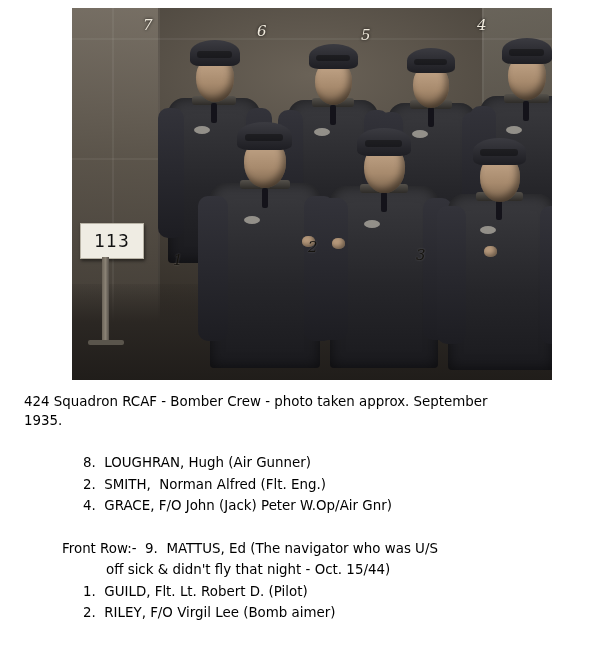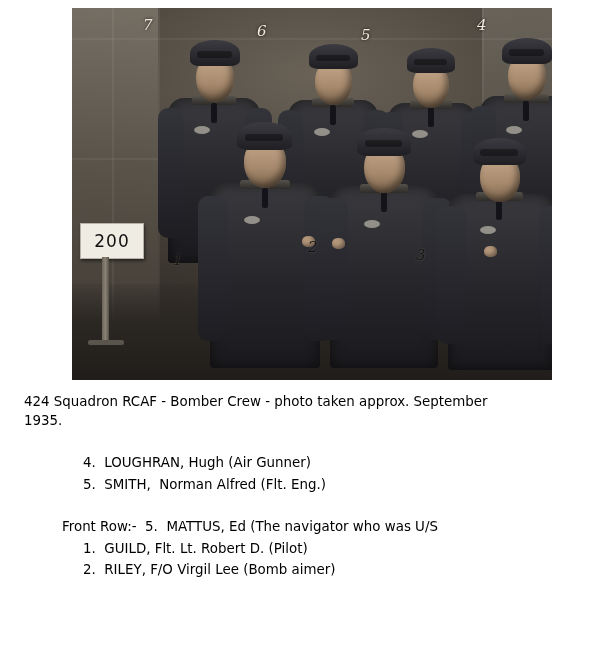--- a/index.html
+++ b/index.html
@@ -305,42 +305,44 @@
       <div class="arm-r" style="left:468px; top:198px; width:29px;  height:138px;"></div>
       <div class="collar" style="left:404px; top:184px; width:47px;"></div>
       <div class="tie" style="left:424px; top:192px;"></div>
       <div class="head" style="left:408px; top:146px; width:40px; height:48px;"></div>
       <div class="cap" style="left:401px; top:130px; width:53px; height:27px;"></div>
       <div class="brevet" style="left:408px; top:218px;"></div>
       <div class="hand" style="left:412px; top:238px;"></div>
     </div>
 
     <div class="board">
-      <span class="board-text">200</span>
+      <span class="board-text">113</span>
     </div>
     <div class="board-stand"></div>
     <div class="board-foot"></div>
 
     <span class="photo-num" style="left:71px;  top:8px;">7</span>
     <span class="photo-num" style="left:185px; top:14px;">6</span>
     <span class="photo-num" style="left:289px; top:18px;">5</span>
     <span class="photo-num" style="left:405px; top:8px;">4</span>
 
     <span class="photo-num dark" style="left:101px; top:243px;">1</span>
     <span class="photo-num dark" style="left:236px; top:230px;">2</span>
     <span class="photo-num dark" style="left:344px; top:238px;">3</span>
   </div>
 
   <div class="caption">
     <div class="cap-line">424 Squadron RCAF - Bomber Crew - photo taken approx. September</div>
     <div class="cap-line">1935.</div>
   </div>
 
   <div class="roster">
-    <div class="r-line indent-3">4.  LOUGHRAN, Hugh (Air Gunner)</div>
-    <div class="r-line indent-3">5.  SMITH,  Norman Alfred (Flt. Eng.)</div>
+    <div class="r-line indent-3">8.  LOUGHRAN, Hugh (Air Gunner)</div>
+    <div class="r-line indent-3">2.  SMITH,  Norman Alfred (Flt. Eng.)</div>
+    <div class="r-line indent-3">4.  GRACE, F/O John (Jack) Peter W.Op/Air Gnr)</div>
     <div class="spacer"></div>
-    <div class="r-line indent-2">Front Row:-  5.  MATTUS, Ed (The navigator who was U/S</div>
+    <div class="r-line indent-2">Front Row:-  9.  MATTUS, Ed (The navigator who was U/S</div>
+    <div class="r-line indent-4">off sick &amp; didn't fly that night - Oct. 15/44)</div>
     <div class="r-line indent-3">1.  GUILD, Flt. Lt. Robert D. (Pilot)</div>
     <div class="r-line indent-3">2.  RILEY, F/O Virgil Lee (Bomb aimer)</div>
   </div>
 
 </div>
 
 </body></html>

